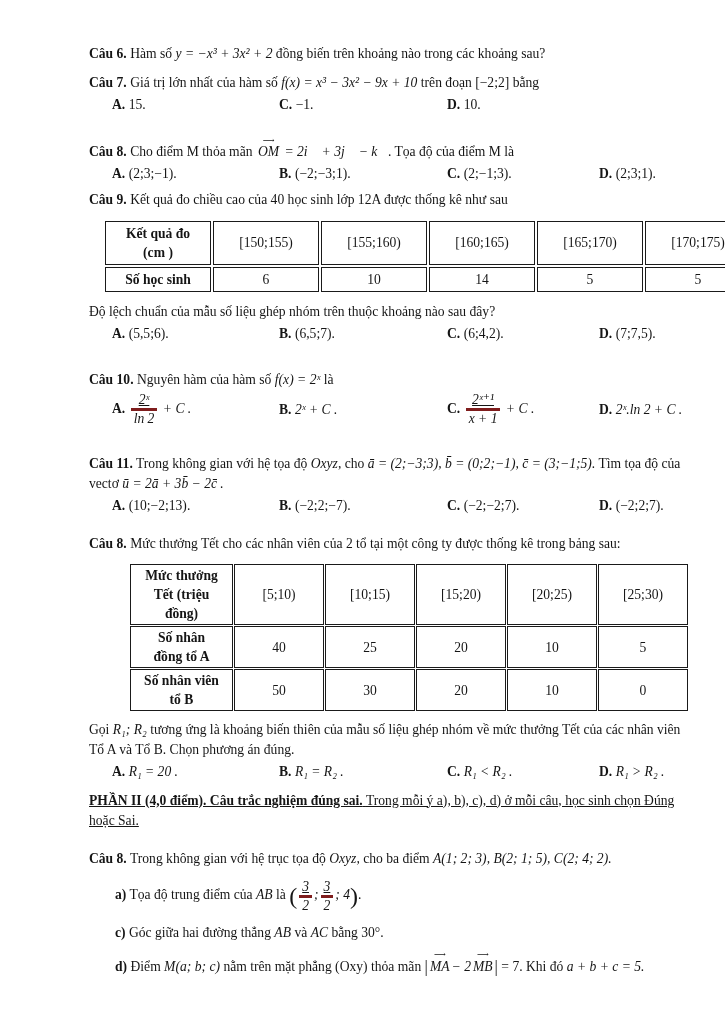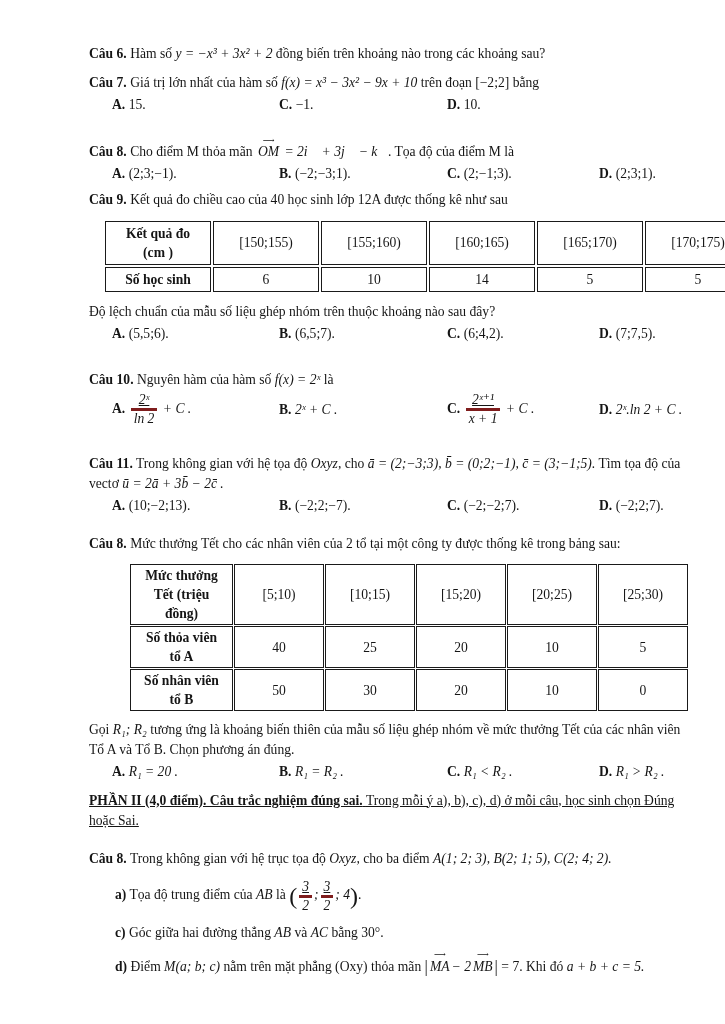--- a/index.html
+++ b/index.html
@@ -162,21 +162,21 @@
       <tbody>
           <tr>
         <td class="b">Mức thưởng Tết (triệu đồng)</td>
         <td>[5;10)</td>
         <td>[10;15)</td>
         <td>[15;20)</td>
         <td>[20;25)</td>
         <td>[25;30)</td>
       </tr>
       <tr>
-        <td class="b">Số thỏa viên tổ A</td>
+        <td class="b">Số nhân đồng tổ A</td>
         <td>40</td>
         <td>25</td>
         <td>20</td>
         <td>10</td>
         <td>5</td>
       </tr>
       <tr>
         <td class="b">Số nhân viên tổ B</td>
         <td>50</td>
         <td>30</td>

